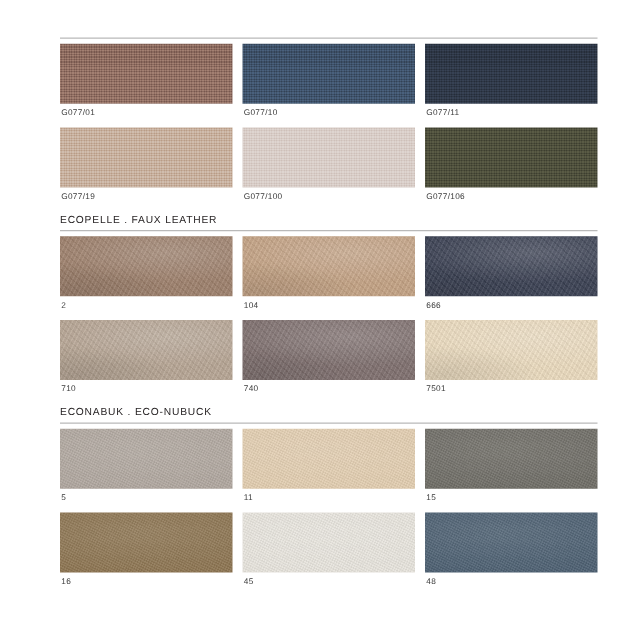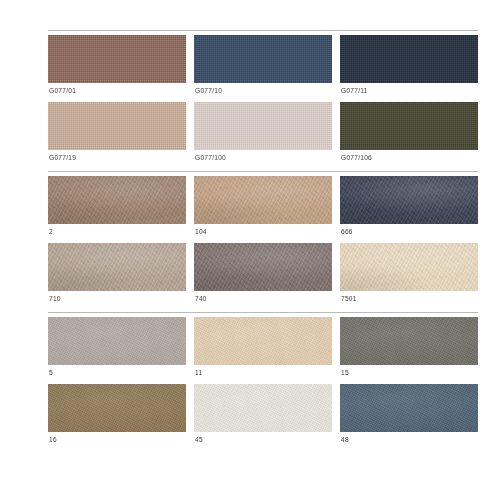--- a/index.html
+++ b/index.html
@@ -122,20 +122,21 @@
           </div>
           <div class="cell">
             <div class="swatch" style="background-color: rgb(74, 75, 57);">
               <div class="tex tex-linen"></div>
             </div>
             <div class="code">G077/106</div>
           </div>
         </div>
       </div>
       <div class="section">
+        <div class="sec-title">ECOPELLE . FAUX LEATHER</div>
         <div class="sec-rule"></div>
         <div class="row">
           <div class="cell">
             <div class="swatch" style="background-color: rgb(156, 127, 107);">
               <div class="tex tex-leather"></div>
             </div>
             <div class="code">2</div>
           </div>
           <div class="cell">
             <div class="swatch" style="background-color: rgb(194, 161, 131);">
@@ -165,20 +166,21 @@
           </div>
           <div class="cell">
             <div class="swatch" style="background-color: rgb(233, 217, 189);">
               <div class="tex tex-leather"></div>
             </div>
             <div class="code">7501</div>
           </div>
         </div>
       </div>
       <div class="section">
+        <div class="sec-title">ECONABUK . ECO-NUBUCK</div>
         <div class="sec-rule"></div>
         <div class="row">
           <div class="cell">
             <div class="swatch" style="background-color: rgb(176, 167, 159);">
               <div class="tex tex-nubuck"></div>
             </div>
             <div class="code">5</div>
           </div>
           <div class="cell">
             <div class="swatch" style="background-color: rgb(226, 205, 176);">

